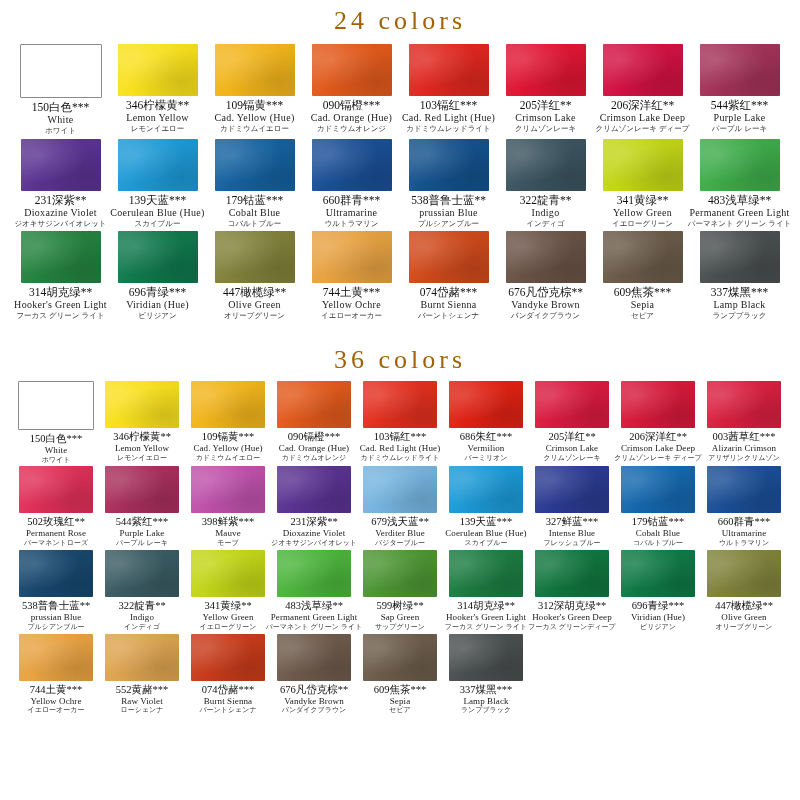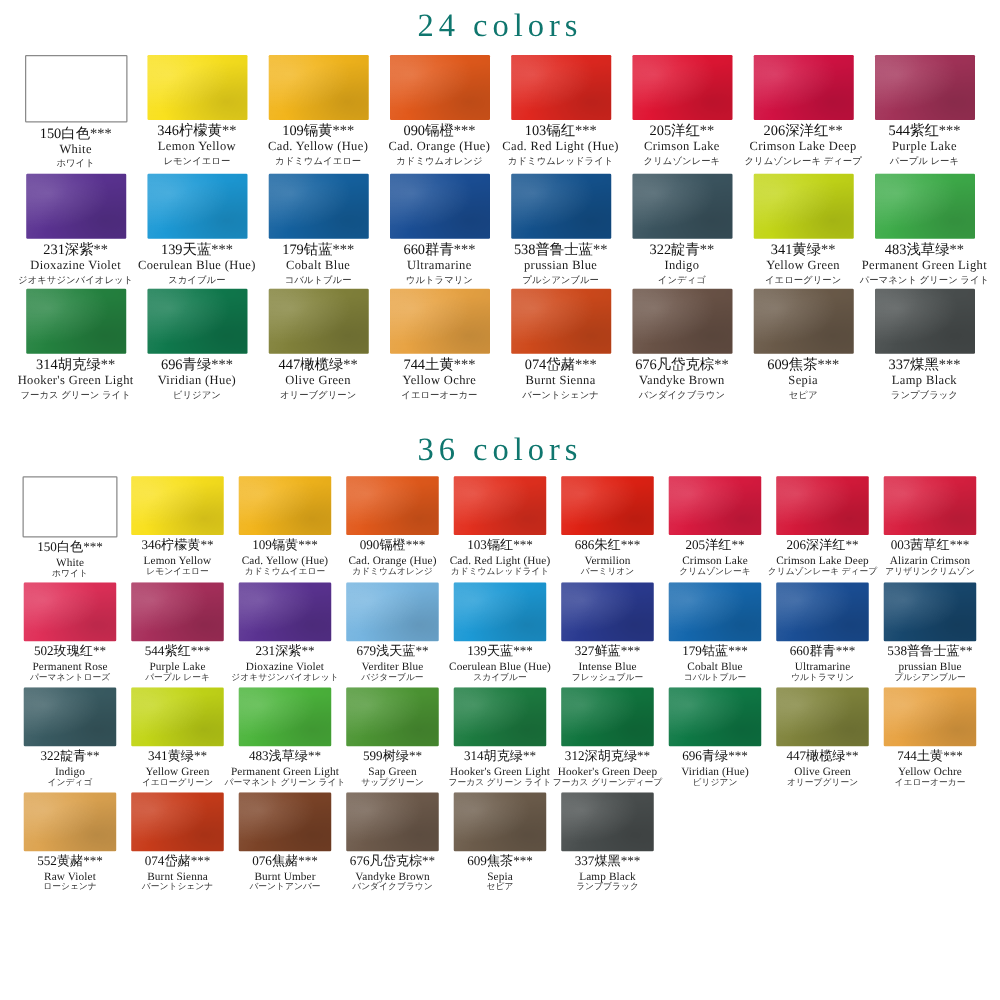--- a/index.html
+++ b/index.html
@@ -9,21 +9,21 @@
     font-family:"Liberation Serif", serif;
     overflow:hidden;
     position:relative;
   }
   .section{position:relative;}
   .section-title{
     text-align:center;
     font-family:"Liberation Serif", serif;
     font-size:26px;
     letter-spacing:4px;
-    color:#0f766e;
+    color:#a16207;
     font-weight:normal;
     margin:0;
   }
   #title-24{padding-top:6px;}
   #title-36{padding-top:6px;}
 
   .grid{
     display:grid;
     justify-content:center;
     column-gap:0px;
@@ -309,20 +309,26 @@
         <div class="lbl-en">Permanent Rose</div>
         <div class="lbl-jp">パーマネントローズ</div>
       </div>
       <div class="cell">
         <div class="swatch" style="background: rgb(168, 48, 92);"></div>
         <div class="lbl-cn">544紫红***</div>
         <div class="lbl-en">Purple Lake</div>
         <div class="lbl-jp">パープル レーキ</div>
       </div>
       <div class="cell">
+        <div class="swatch" style="background: rgb(191, 82, 171);"></div>
+        <div class="lbl-cn">398鲜紫***</div>
+        <div class="lbl-en">Mauve</div>
+        <div class="lbl-jp">モーブ</div>
+      </div>
+      <div class="cell">
         <div class="swatch" style="background: rgb(91, 51, 146);"></div>
         <div class="lbl-cn">231深紫**</div>
         <div class="lbl-en">Dioxazine Violet</div>
         <div class="lbl-jp">ジオキサジンバイオレット</div>
       </div>
       <div class="cell">
         <div class="swatch" style="background: rgb(118, 181, 224);"></div>
         <div class="lbl-cn">679浅天蓝**</div>
         <div class="lbl-en">Verditer Blue</div>
         <div class="lbl-jp">バジターブルー</div>
@@ -417,26 +423,20 @@
         <div class="lbl-en">Raw Violet</div>
         <div class="lbl-jp">ローシェンナ</div>
       </div>
       <div class="cell">
         <div class="swatch" style="background: rgb(200, 60, 27);"></div>
         <div class="lbl-cn">074岱赭***</div>
         <div class="lbl-en">Burnt Sienna</div>
         <div class="lbl-jp">バーントシェンナ</div>
       </div>
       <div class="cell">
-        <div class="swatch" style="background: rgb(124, 68, 40);"></div>
-        <div class="lbl-cn">076焦赭***</div>
-        <div class="lbl-en">Burnt Umber</div>
-        <div class="lbl-jp">バーントアンバー</div>
-      </div>
-      <div class="cell">
         <div class="swatch" style="background: rgb(110, 91, 76);"></div>
         <div class="lbl-cn">676凡岱克棕**</div>
         <div class="lbl-en">Vandyke Brown</div>
         <div class="lbl-jp">バンダイクブラウン</div>
       </div>
       <div class="cell">
         <div class="swatch" style="background: rgb(109, 93, 76);"></div>
         <div class="lbl-cn">609焦茶***</div>
         <div class="lbl-en">Sepia</div>
         <div class="lbl-jp">セピア</div>

